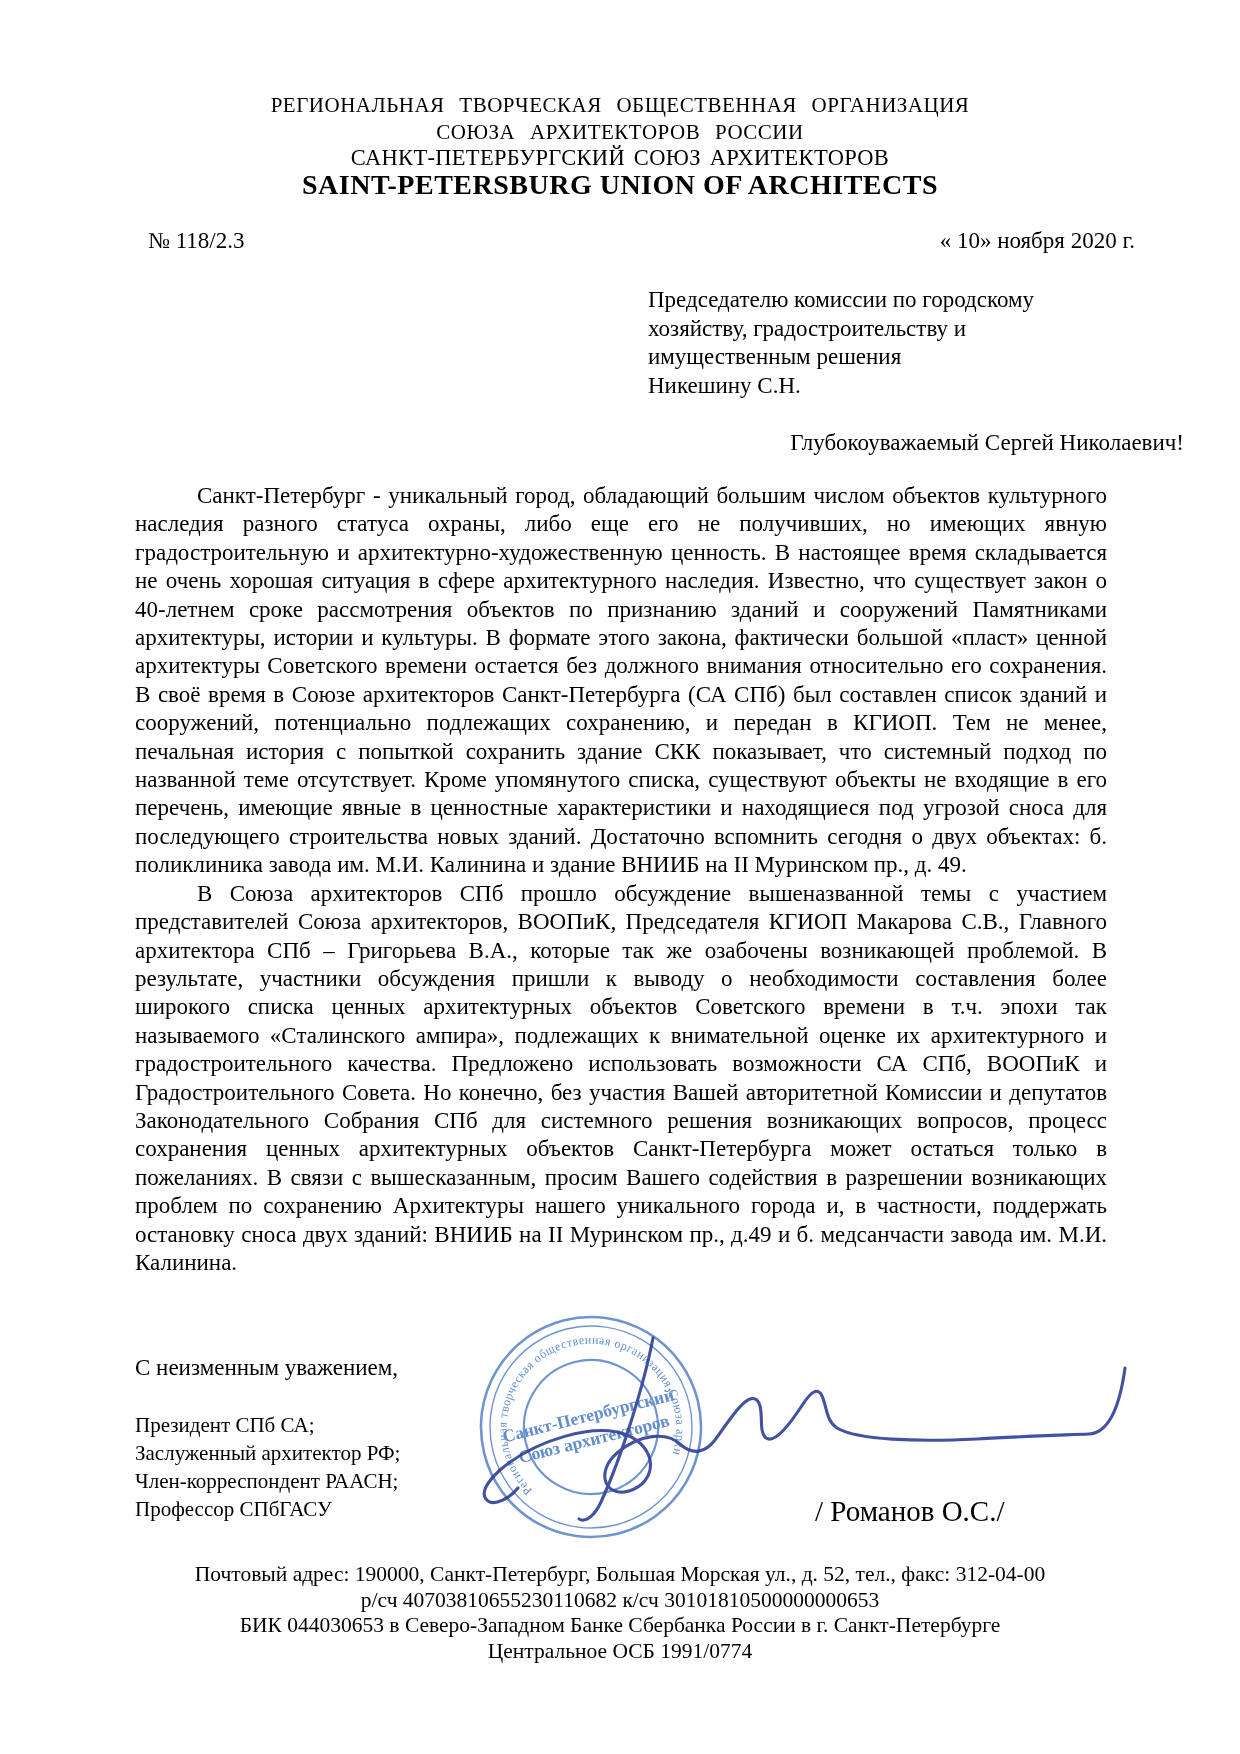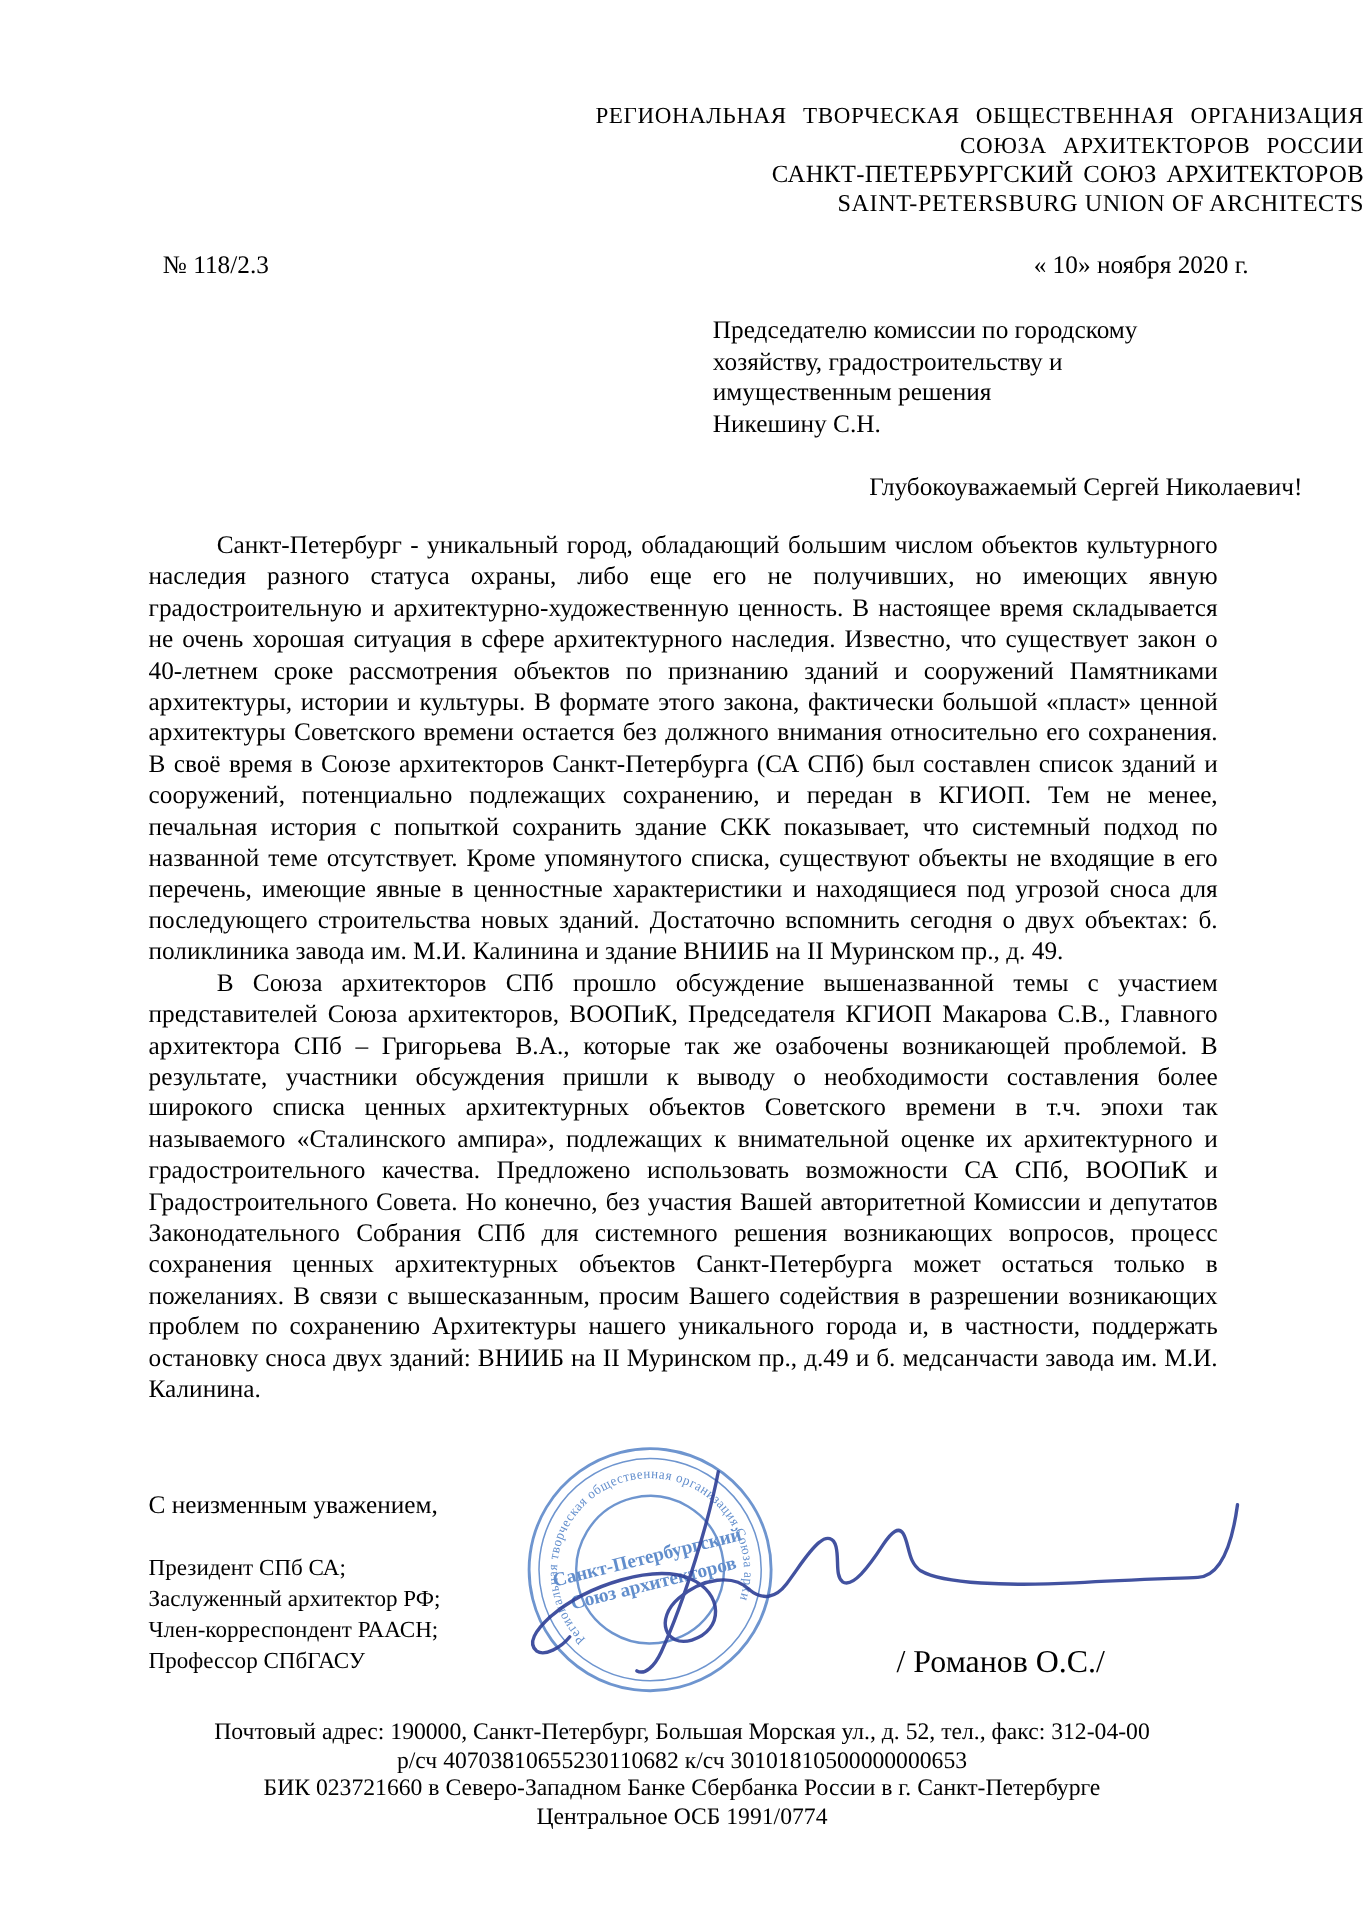--- a/index.html
+++ b/index.html
@@ -9,31 +9,31 @@
     font-family: "Liberation Serif", "DejaVu Serif", serif;
     color: #000000;
     position: relative;
     overflow: hidden;
   }
   .page { position: absolute; inset: 0; }
 
   
   .letterhead {
     position: absolute; top: 92px; left: 0; right: 0;
-    text-align: right;
+    text-align: center;
   }
   .lh-line1, .lh-line2 {
     font-size: 21px; line-height: 26.5px;
     letter-spacing: 0.5px; word-spacing: 9px;
   }
   .lh-line3 {
     font-size: 22.5px; line-height: 26.5px; font-weight: normal;
     letter-spacing: 0.3px; word-spacing: 3px;
   }
-  .lh-line4 { font-size: 22px; line-height: 26.5px; letter-spacing: 0.5px; }
+  .lh-line4 { font-size: 28px; line-height: 26.5px; letter-spacing: 0.5px; font-weight: bold; }
 
   
   .ref-number { position: absolute; top: 228px; left: 148px; font-size: 23px; }
   .ref-date   { position: absolute; top: 228px; right: 105px; font-size: 23px; }
 
   
   .recipient {
     position: absolute; top: 286px; left: 648px; width: 420px;
     font-size: 23px; line-height: 28.5px;
   }
@@ -137,17 +137,17 @@
       <path d="M 45 148 C 80 118, 140 100, 172 113 C 203 126, 203 160, 174 169 C 150 176, 140 150, 162 131 C 184 112, 212 109, 226 123"></path>
       <path d="M 45 148 C 32 160, 24 172, 33 179 C 40 184, 55 176, 63 166"></path>
       <path d="M 198 16 C 190 58, 168 132, 146 180 C 140 193, 131 201, 124 197"></path>
       <path d="M 226 123 C 238 133, 250 131, 260 118 C 272 102, 280 88, 290 80 C 297 74, 303 76, 305 84 C 308 96, 304 110, 311 116 C 320 122, 335 102, 348 82 C 356 70, 362 66, 366 72 C 372 82, 370 98, 382 106 C 402 118, 462 120, 522 117 C 572 114, 612 113, 634 112 C 652 111, 664 90, 670 46"></path>
     </g>
   </svg>
 
   <div class="footer">
     <div>Почтовый адрес: 190000, Санкт-Петербург, Большая Морская ул., д. 52, тел., факс: 312-04-00</div>
     <div>р/сч 40703810655230110682 к/сч 30101810500000000653</div>
-    <div>БИК 023721660 в Северо-Западном Банке Сбербанка России  в г. Санкт-Петербурге</div>
+    <div>БИК 044030653 в Северо-Западном Банке Сбербанка России  в г. Санкт-Петербурге</div>
     <div>Центральное ОСБ 1991/0774</div>
   </div>
 
 </div>
 
 </body></html>

